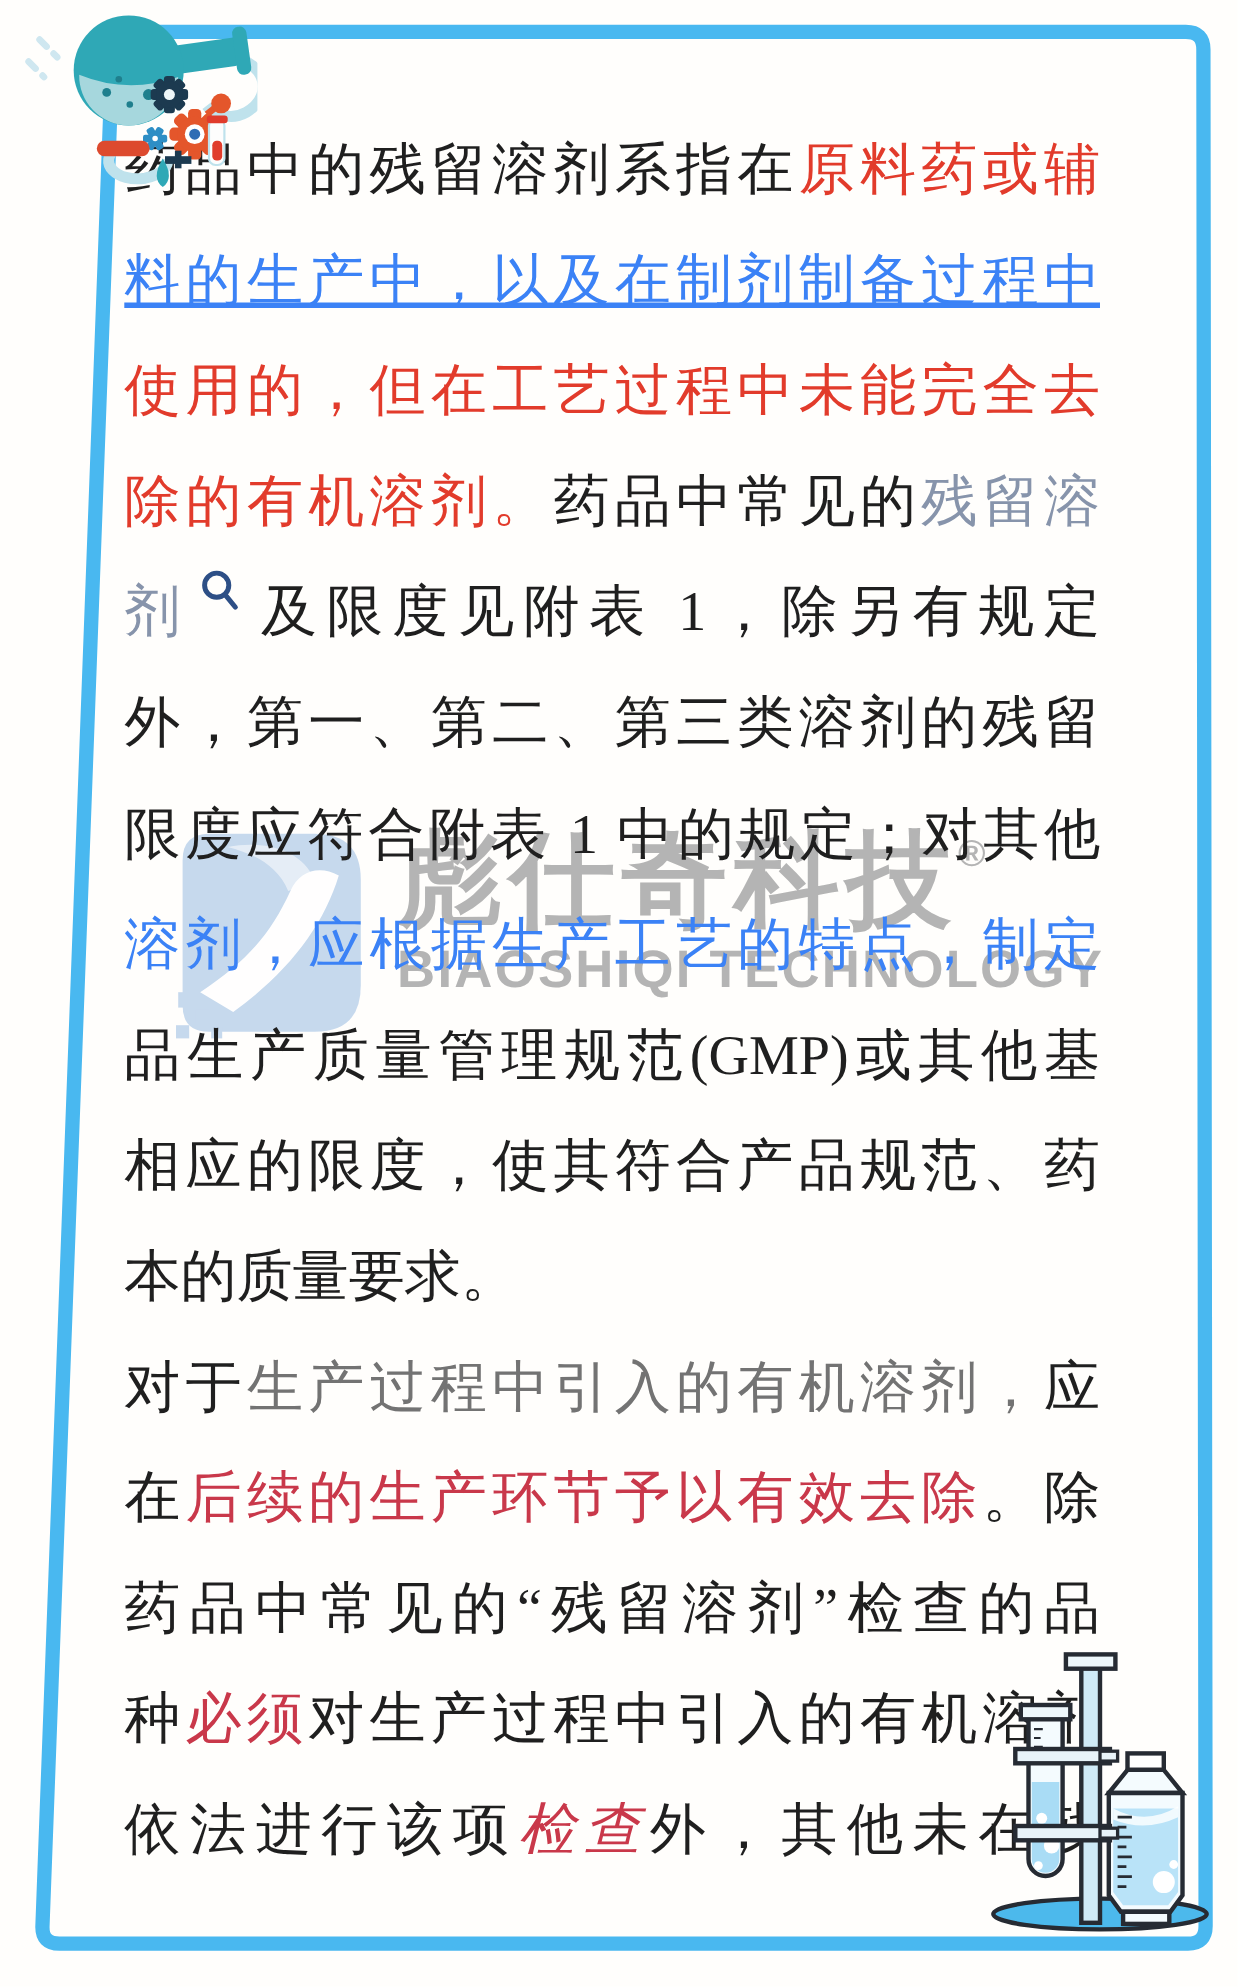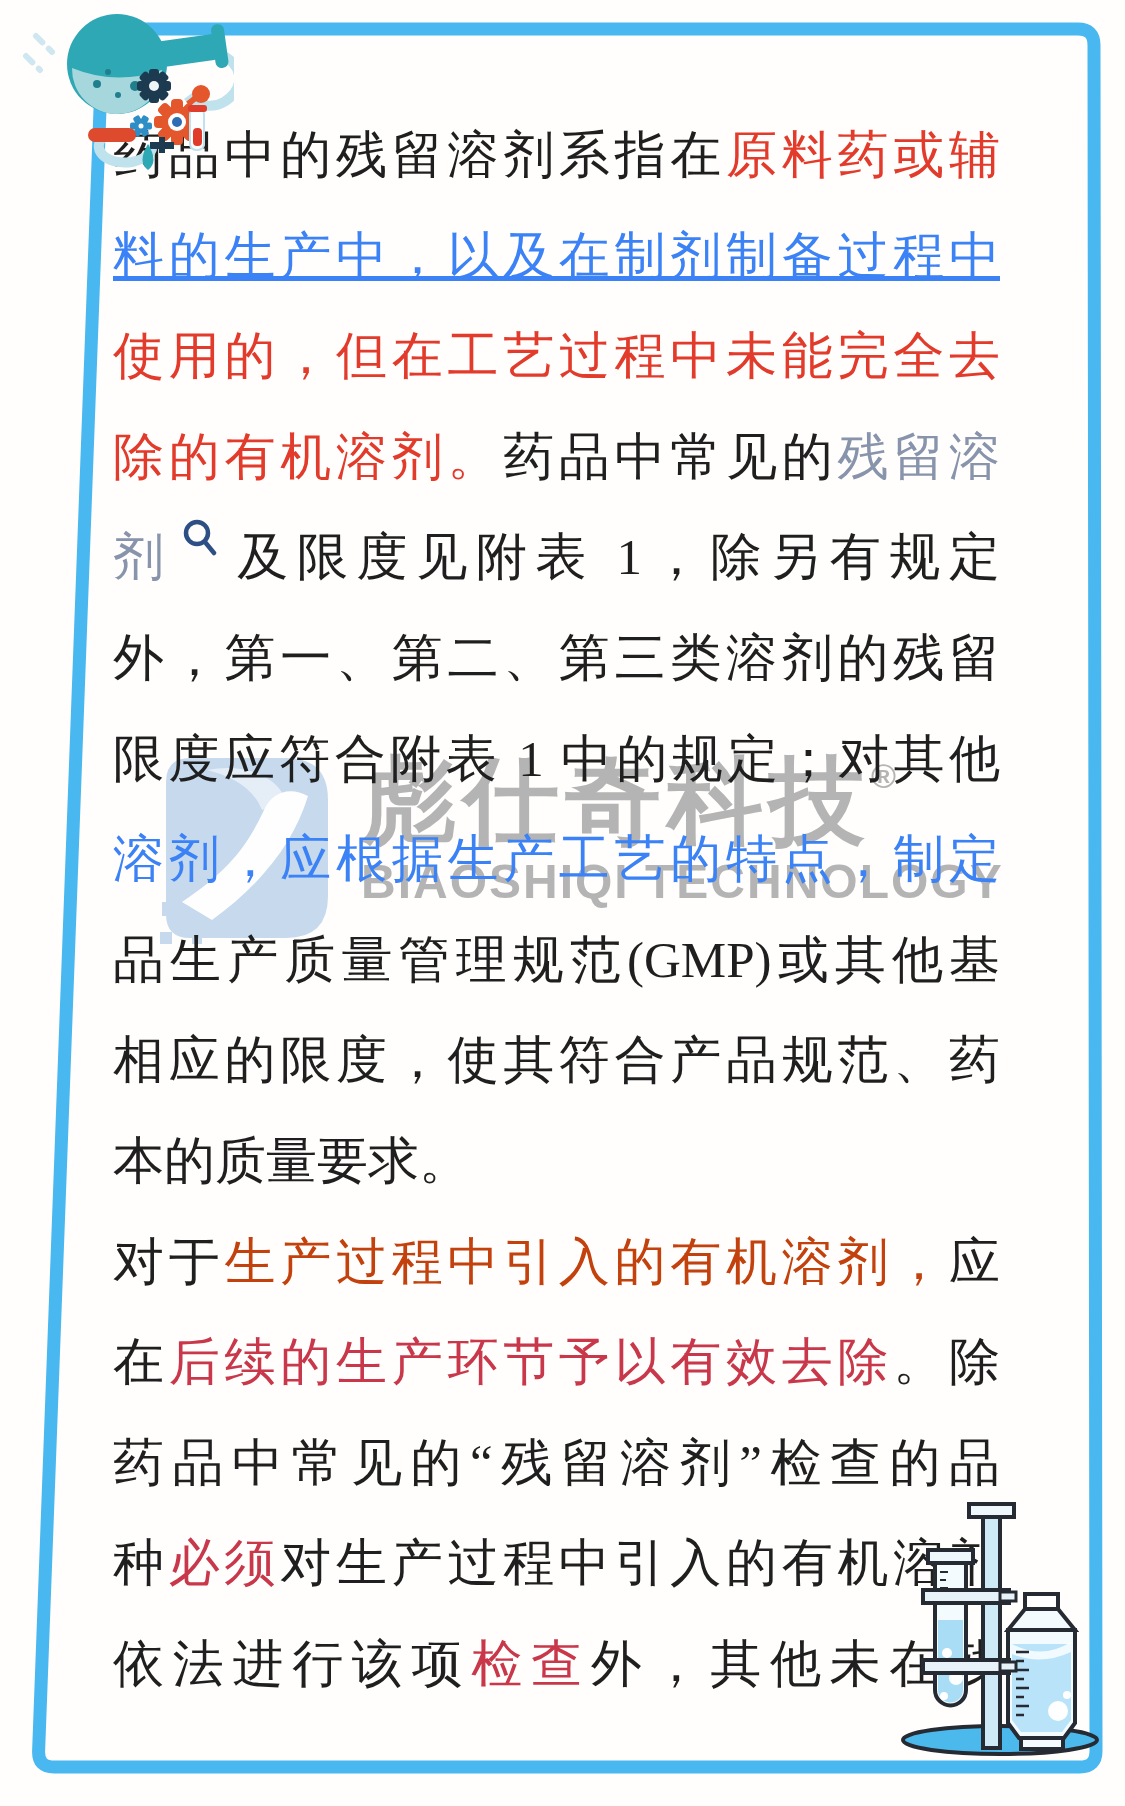--- a/index.html
+++ b/index.html
@@ -59,25 +59,25 @@
       <div class="line"><span style="color: rgb(135, 148, 171);">剂</span><span class="mag-icon"><svg width="36" height="40" viewBox="0 0 36 40">
             <circle cx="16" cy="15" r="11" fill="none" stroke="#2d4f86" stroke-width="4.5"></circle>
             <path d="M24 24 L33 35" stroke="#2d4f86" stroke-width="4.5" stroke-linecap="round"></path>
           </svg></span><span style="color: rgb(31, 31, 31);">及限度见附表 1，除另有规定</span></div>
       <div class="line"><span style="color: rgb(31, 31, 31);">外，第一、第二、第三类溶剂的残留</span></div>
       <div class="line"><span style="color: rgb(31, 31, 31);">限度应符合附表 1 中的规定；对其他</span></div>
       <div class="line"><span style="color: #3b82f6;">溶剂，应根据生产工艺的特点，制定</span></div>
       <div class="line"><span style="color: rgb(31, 31, 31);">品生产质量管理规范(GMP)或其他基</span></div>
       <div class="line"><span style="color: rgb(31, 31, 31);">相应的限度，使其符合产品规范、药</span></div>
       <div class="line no-justify"><span style="color: rgb(31, 31, 31);">本的质量要求。</span></div>
-      <div class="line"><span style="color: rgb(31, 31, 31);">对于</span><span style="color: #c2410c;">生产过程中引入的有机溶剂，</span><span style="color: rgb(31, 31, 31);">应</span></div>
+      <div class="line"><span style="color: rgb(31, 31, 31);">对于</span><span style="color: #737373;">生产过程中引入的有机溶剂，</span><span style="color: rgb(31, 31, 31);">应</span></div>
       <div class="line"><span style="color: rgb(31, 31, 31);">在</span><span style="color: rgb(201, 56, 74); font-family: Liberation Mono, monospace;">后续的生产环节予以有效去除</span><span style="color: rgb(31, 31, 31);">。除</span></div>
       <div class="line"><span style="color: rgb(31, 31, 31);">药品中常见的“残留溶剂”检查的品</span></div>
       <div class="line"><span style="color: rgb(31, 31, 31);">种</span><span style="color: rgb(201, 56, 74);">必须</span><span style="color: rgb(31, 31, 31);">对生产过程中引入的有机溶剂</span></div>
-      <div class="line"><span style="color: rgb(31, 31, 31);">依法进行该项</span><span style="color: rgb(201, 56, 74);">检查</span><span style="color: rgb(31, 31, 31);">外，其他未在</span><span style="color: rgb(31, 31, 31);">残</span></div>
+      <div class="line"><span style="color: rgb(31, 31, 31);">依法进行该项</span><span style="color: rgb(201, 56, 74); font-style: italic;">检查</span><span style="color: rgb(31, 31, 31);">外，其他未在</span><span style="color: rgb(31, 31, 31);">残</span></div>
     </div>
 
   <svg class="illo-top-left" width="212" height="172" viewBox="0 0 212 172">
     <path d="M14 34 l16 16 M4 54 l14 14" stroke="#cfe7f0" stroke-width="6" stroke-linecap="round" stroke-dasharray="9 9" fill="none"></path>
     <path d="M198 52 C224 64 222 88 202 100 C188 108 172 102 166 94" stroke="#bfe2ec" stroke-width="10" fill="none"></path>
     <path d="M84 132 C66 146 84 164 110 160 C124 157 132 150 130 142" stroke="#bfe2ec" stroke-width="10" fill="none"></path>
     <g transform="rotate(-8 120 55)">
       <rect x="112" y="42" width="84" height="26" rx="5" fill="#2fa8b6"></rect>
       <rect x="192" y="33" width="13" height="44" rx="6" fill="#2fa8b6"></rect>
     </g>

